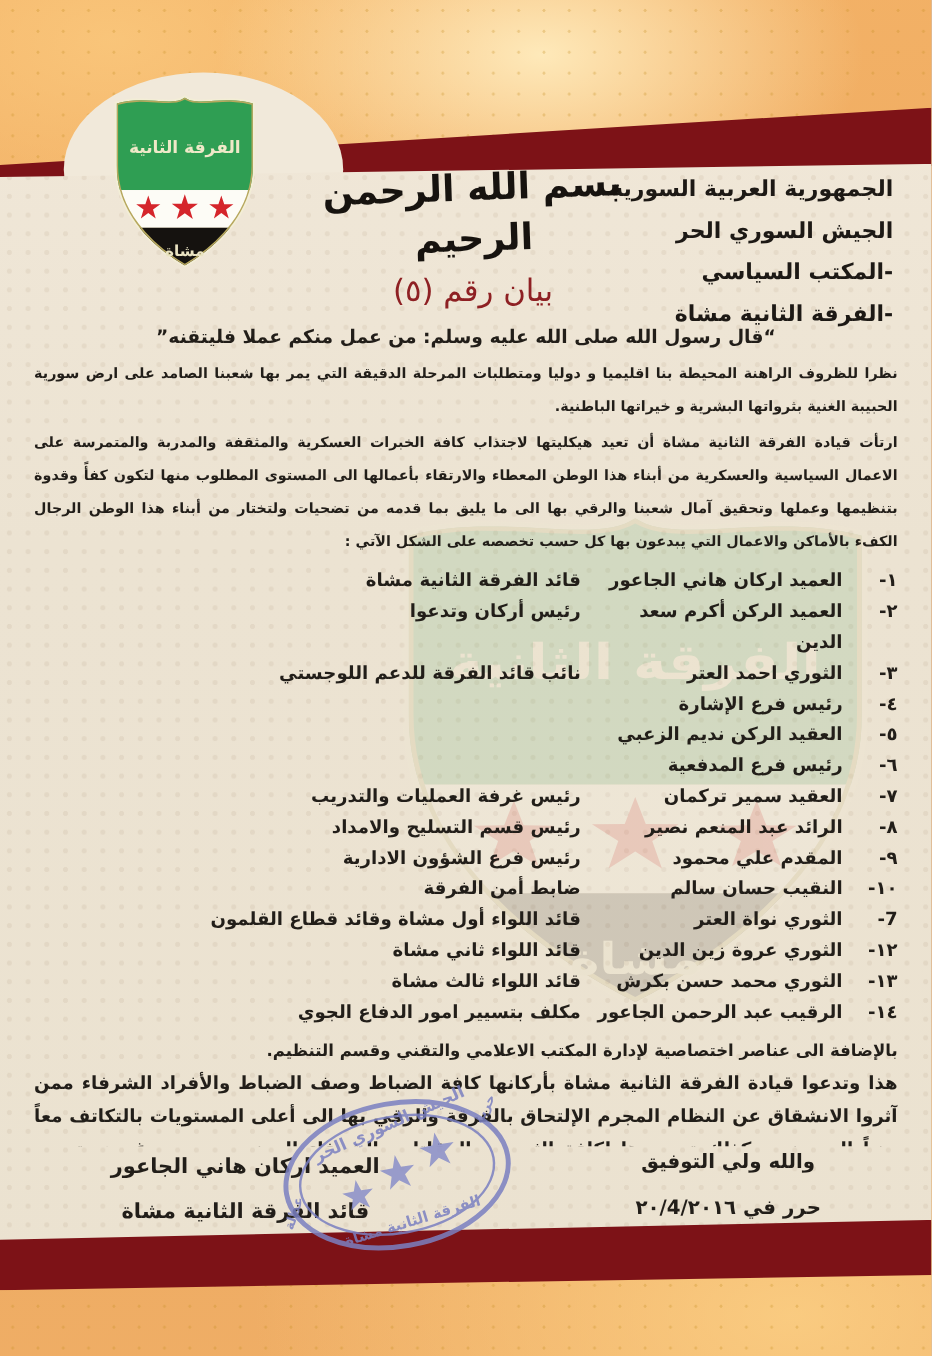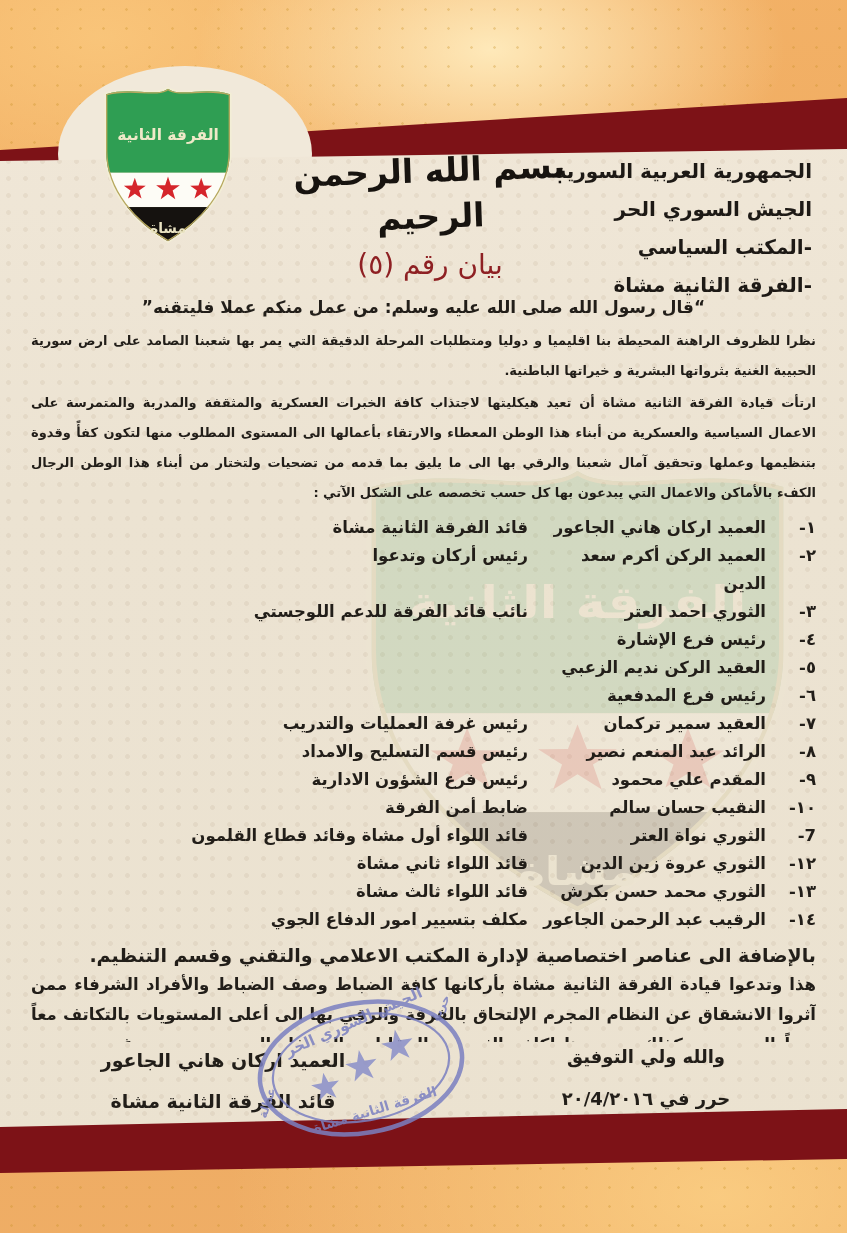--- a/index.html
+++ b/index.html
@@ -60,25 +60,25 @@
     color:#221e19;font-weight:bold;
   }
   .quote{text-align:center;font-size:17px;line-height:30px;margin:0 0 4px;}
   .para{font-size:13px;line-height:30px;margin:0;text-align:justify;}
   .para+.para{margin-top:2px;}
   .roster{margin:6px 0 6px;}
   .roster-row{display:grid;grid-template-columns:42px 230px 1fr;column-gap:8px;line-height:28px;font-size:16.5px;}
   .roster-num{text-align:right;}
   .roster-name{text-align:right;}
   .roster-role{text-align:right;}
-  .closing-line{font-size:19px;line-height:30px;margin:2px 0 0;}
+  .closing-line{font-size:15px;line-height:30px;margin:2px 0 0;}
   .closing-para{font-size:16.5px;line-height:30px;margin:0;text-align:justify;}
 
   .sig-right{
-    position:absolute;top:1036px;right:76px;width:250px;text-align:center;
+    position:absolute;top:1036px;right:60px;width:250px;text-align:center;
     font-size:18px;line-height:42px;font-weight:bold;color:#221e19;
   }
   .sig-left{
     position:absolute;top:1040px;left:68px;width:310px;text-align:center;
     font-size:19px;line-height:41px;font-weight:bold;color:#221e19;
   }
   .stamp{
     position:absolute;left:250px;top:992px;width:222px;height:152px;
     transform:rotate(-10deg);opacity:.85;
   }

